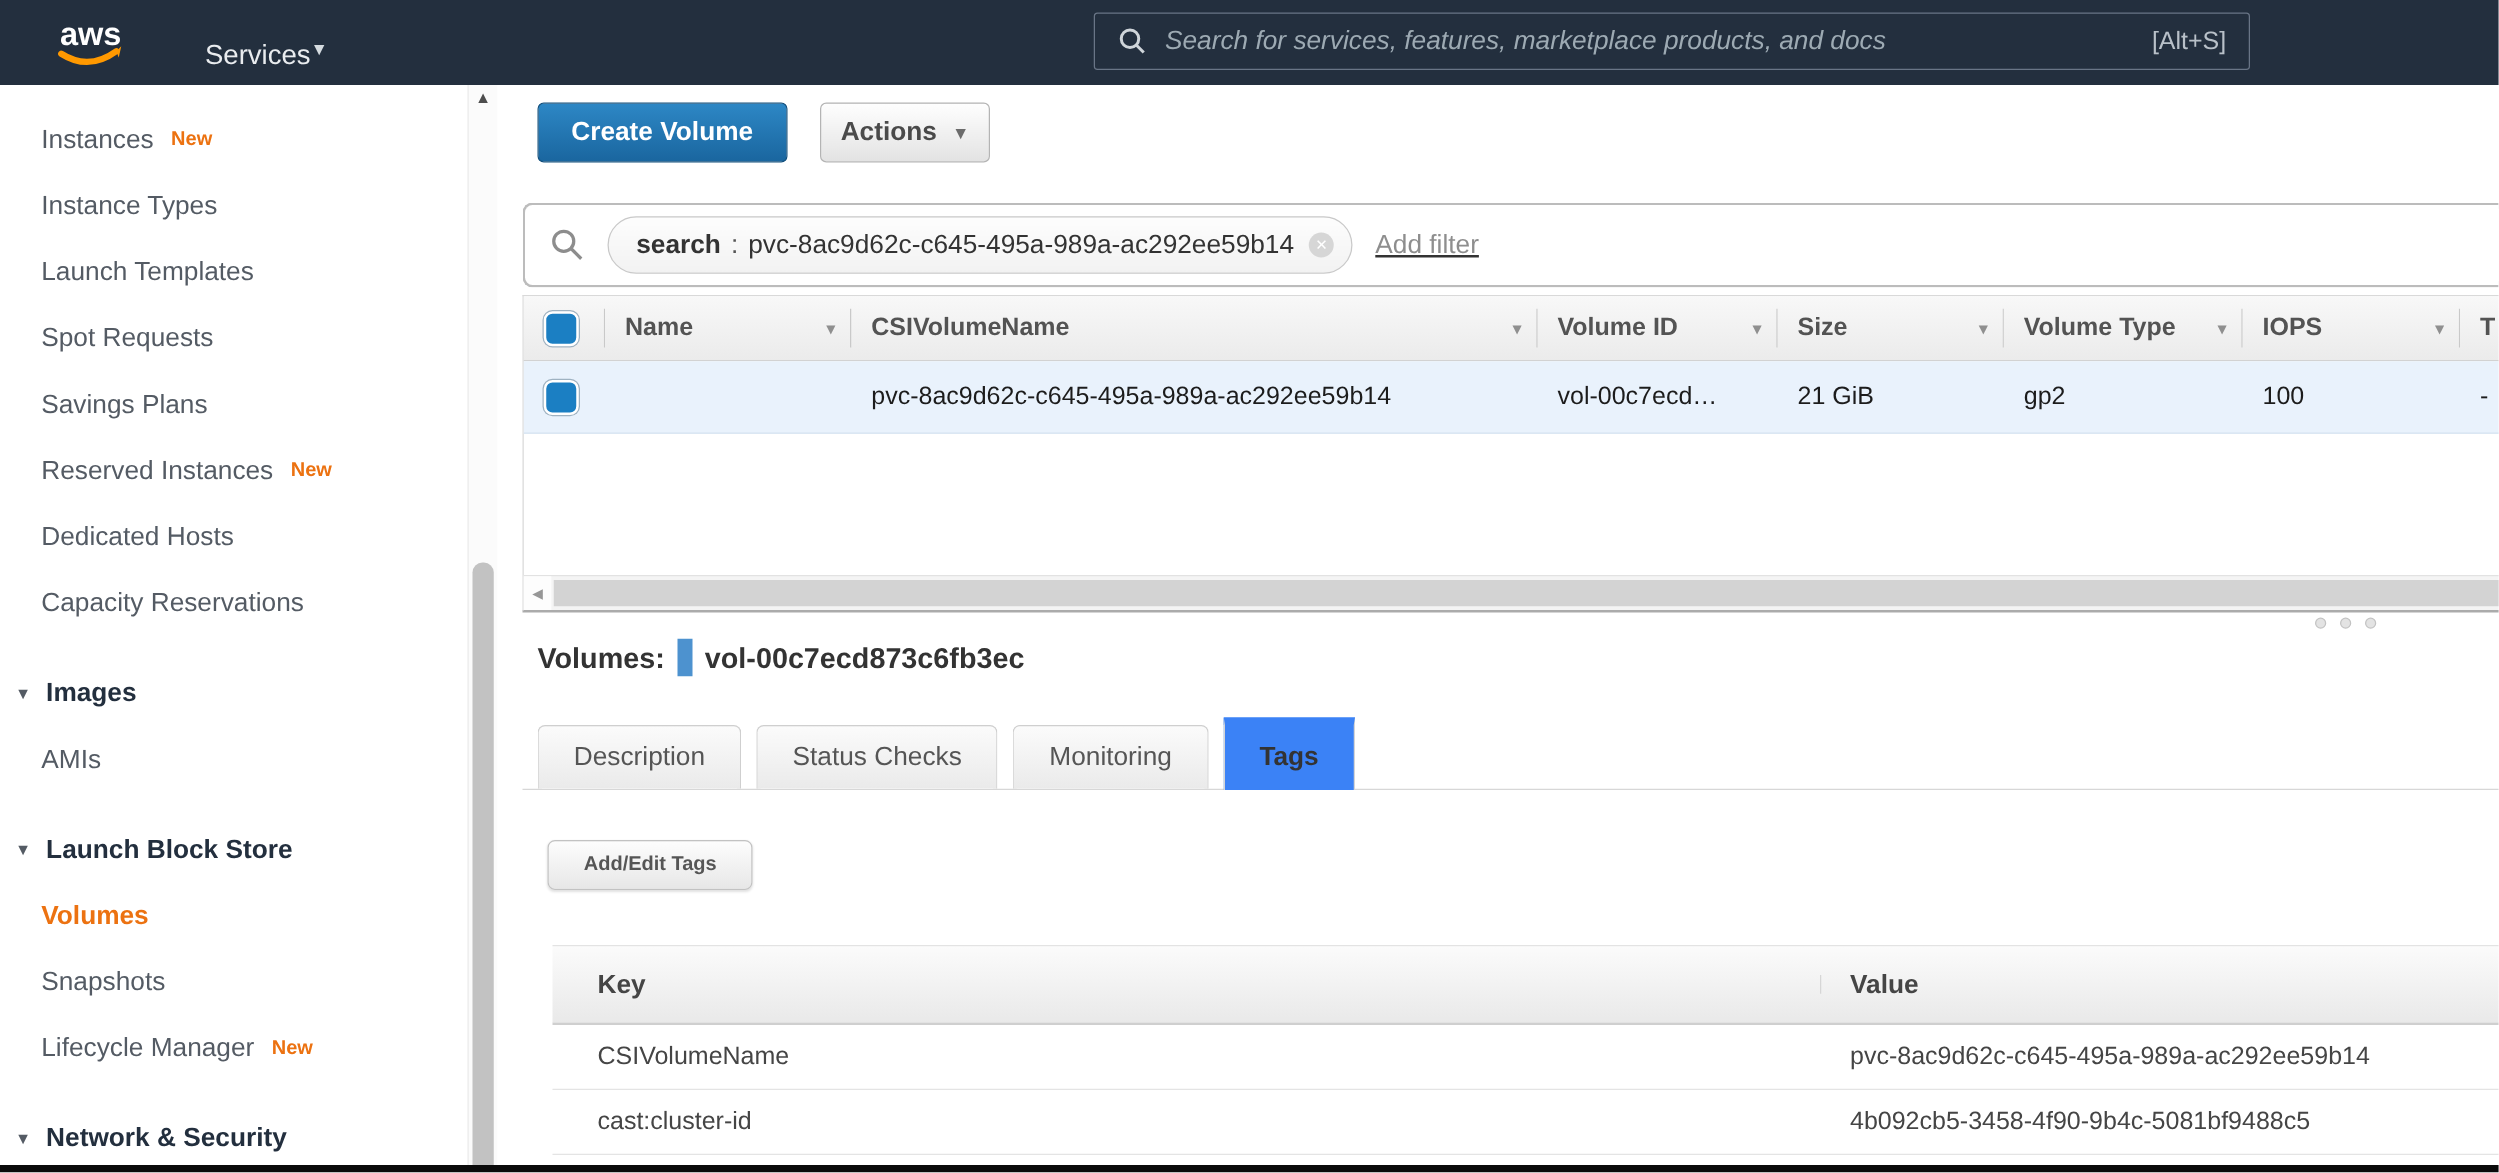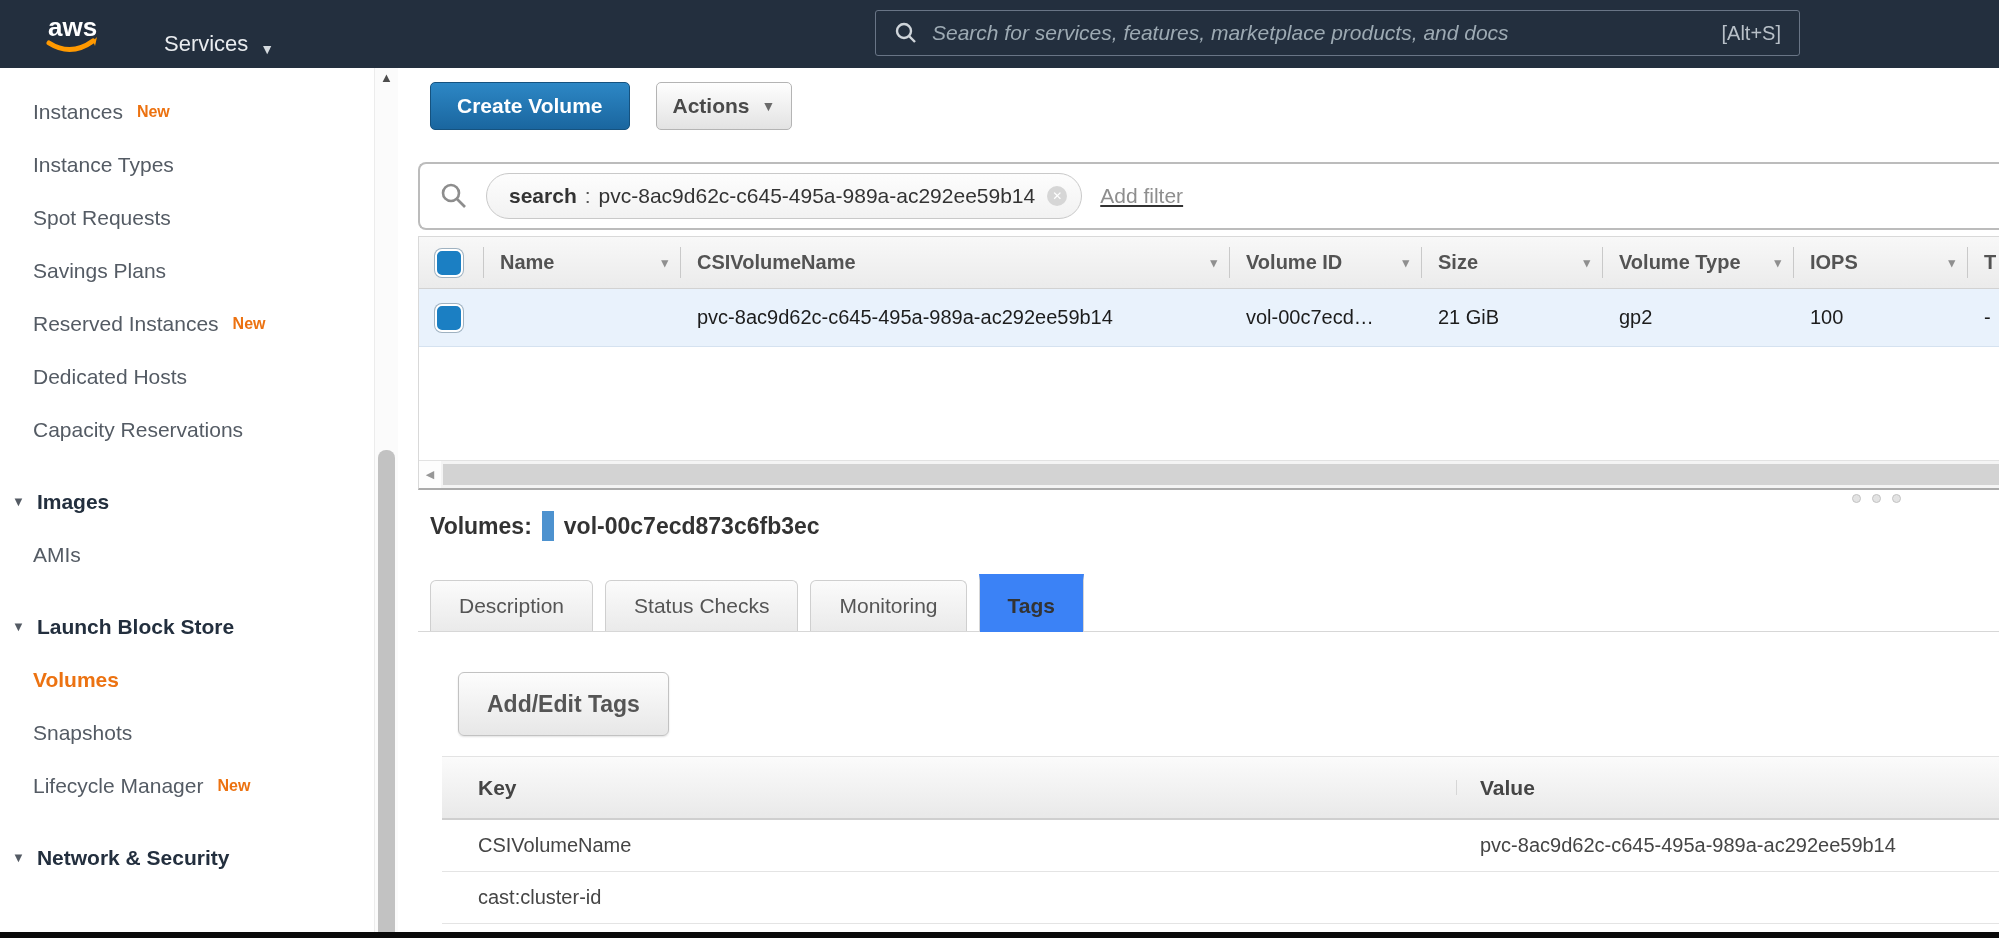--- a/index.html
+++ b/index.html
@@ -2,21 +2,21 @@
 <html><head>
 <meta charset="utf-8">
 <style>
   * { margin:0; padding:0; box-sizing:border-box; }
   html,body { width:1999px; height:938px; overflow:hidden; }
   body { font-family:"Liberation Sans", sans-serif; background:#fff; position:relative; }
 
   
   .topnav { position:absolute; left:0; top:0; width:100%; height:68px; background:#232f3e; display:flex; align-items:center; z-index:10; }
   .logo { margin-left:38px; width:70px; height:48px; }
-  .services { margin-left:56px; display:flex; align-items:flex-end; gap:12px; color:#e9ecef; font-size:22px; cursor:pointer;margin-top:19px; }
+  .services { margin-left:56px; display:flex; align-items:flex-start; color:#e9ecef; font-size:22px; cursor:pointer;margin-top:19px; }
   .services .caret { font-size:14px; color:#d5dbdf; }
   .nav-search { position:absolute; left:875px; top:10px; width:925px; height:46px; border:1px solid #697586; border-radius:3px; display:flex; align-items:center; padding:0 18px; gap:14px; background:#232f3e; }
   .nav-search svg { flex:0 0 auto; }
   .nav-search input { flex:1; background:transparent; border:none; outline:none; color:#e3e7ea; font-size:21px; font-style:italic; font-family:"Liberation Sans",sans-serif; }
   .nav-search input::placeholder { color:#9daab3; font-style:italic; }
   .nav-shortcut { color:#b8c0c8; font-size:20px; font-style:normal; }
 
   
   .sidebar { position:absolute; left:0; top:68px; width:374px; bottom:6px; background:#fff; padding-top:17px; overflow:hidden; }
   .nav-item { height:53px; display:flex; align-items:center; padding-left:33px; font-size:21px; color:#545b64; cursor:pointer; }
@@ -64,21 +64,21 @@
   
   .detail-head { position:absolute; left:32px; top:438px; height:40px; display:flex; align-items:center; font-size:23px; font-weight:bold; color:#333; }
   .detail-head .selbar { width:12px; height:30px; background:#4d92cf; margin:0 10px 0 10px; }
 
   
   .tabstrip { position:absolute; left:20px; right:0; top:504px; height:60px; border-bottom:1px solid #d7d7d7; display:flex; align-items:flex-end; padding-left:12px; }
   .tab { height:51px; padding:0 28px; display:flex; align-items:center; font-size:21px; color:#555; background:linear-gradient(180deg,#fbfbfb,#eaeaea); border:1px solid #cfcfcf; border-bottom:none; border-radius:6px 6px 0 0; margin-right:12px; cursor:pointer; }
   .tab.active { height:58px; background:#3b82f6; border-top:6px solid #3b82f6; border-left:1px solid #d5d5d5; border-right:1px solid #d5d5d5; border-radius:0; font-weight:bold; color:#333; margin-bottom:-1px; z-index:2; }
 
   
-  .btn-addedit { position:absolute; left:60px; top:604px; height:64px; padding:0 28px; background:linear-gradient(180deg,#fdfdfd,#e7e7e7); border:1px solid #c2c2c2; border-radius:6px; box-shadow:0 1px 2px rgba(0,0,0,0.12); font-size:23px; font-weight:bold; color:#555; display:flex; align-items:center; cursor:pointer; }
+  .btn-addedit { position:absolute; left:40px; top:604px; height:40px; padding:0 28px; background:linear-gradient(180deg,#fdfdfd,#e7e7e7); border:1px solid #c2c2c2; border-radius:6px; box-shadow:0 1px 2px rgba(0,0,0,0.12); font-size:16px; font-weight:bold; color:#555; display:flex; align-items:center; cursor:pointer; }
 
   .tags-table { position:absolute; left:44px; right:0; top:688px; }
   .tt-header { height:64px; display:flex; align-items:center; background:linear-gradient(180deg,#fbfbfb,#e9e9e9); border-top:1px solid #e3e3e3; border-bottom:2px solid #cfcfcf; font-size:21px; font-weight:bold; color:#454545; }
   .tt-row { height:52px; display:flex; align-items:center; border-bottom:1px solid #e4e4e4; font-size:20px; color:#454545; background:#fff; }
   .tt-key { width:1014px; padding-left:36px; position:relative; }
   .tt-value { flex:1; padding-left:24px; position:relative; }
   .tt-header .tt-value::before { content:""; position:absolute; left:0; top:18%; height:64%; width:1px; background:#d6d6d6; }
 
   .bottom-bar { position:absolute; left:0; right:0; bottom:0; height:6px; background:#0a0a0a; }
 </style>
@@ -105,20 +105,23 @@
   </div>
 </div>
 
 <div class="sidebar">
   <div class="nav-item">
     <span>Instances</span>
     <span class="badge">New</span>
   </div>
   <div class="nav-item">
     <span>Instance Types</span>
+  </div>
+  <div class="nav-item">
+    <span>Launch Templates</span>
   </div>
   <div class="nav-item">
     <span>Spot Requests</span>
   </div>
   <div class="nav-item">
     <span>Savings Plans</span>
   </div>
   <div class="nav-item">
     <span>Reserved Instances</span>
     <span class="badge">New</span>
@@ -272,18 +275,19 @@
     <div class="tt-header">
       <div class="tt-key">Key</div>
       <div class="tt-value">Value</div>
     </div>
     <div class="tt-row">
       <div class="tt-key">CSIVolumeName</div>
       <div class="tt-value">pvc-8ac9d62c-c645-495a-989a-ac292ee59b14</div>
     </div>
     <div class="tt-row">
       <div class="tt-key">cast:cluster-id</div>
+      <div class="tt-value">4b092cb5-3458-4f90-9b4c-5081bf9488c5</div>
     </div>
   </div>
 
 </div>
 
 <div class="bottom-bar"></div>
 
 </body></html>

